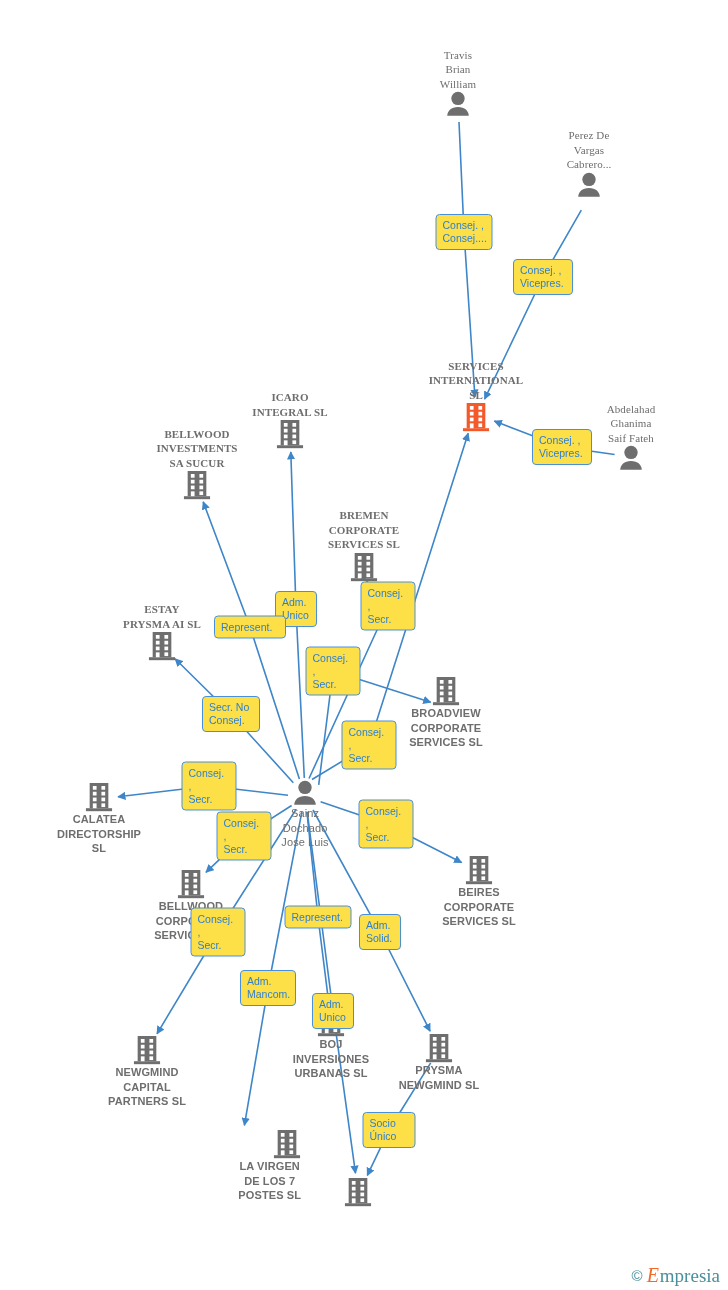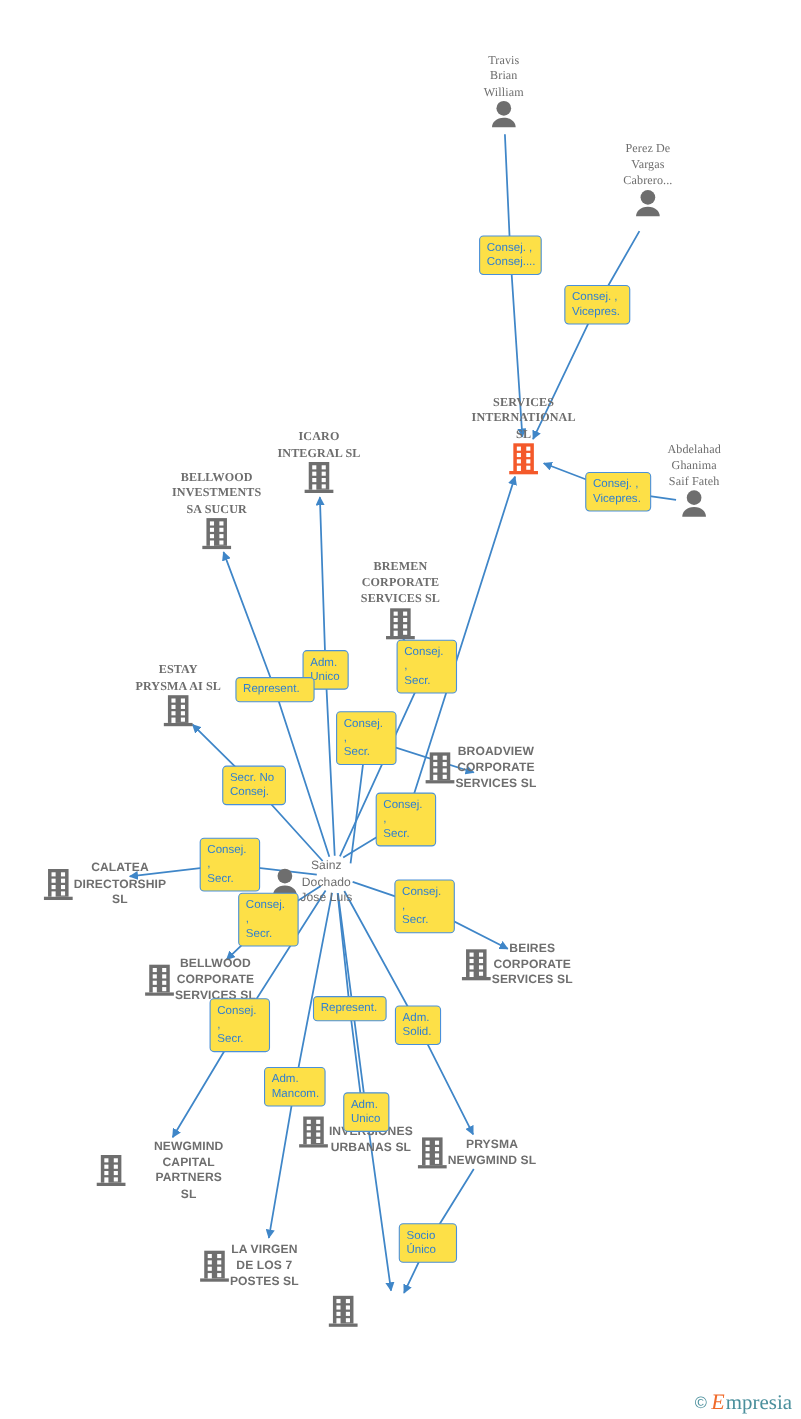--- a/index.html
+++ b/index.html
@@ -12,21 +12,21 @@
 
   
   #edges{position:absolute;left:0;top:0;width:728px;height:1290px;}
 
   
   .node{
     position:absolute;
     display:flex;flex-direction:column;align-items:center;
     width:120px;margin-left:-60px;
   }
-  .node.below{flex-direction:row;}         
+  .node.below{flex-direction:column;}         
   .node.above{flex-direction:column-reverse;font-family:Liberation Serif, serif;} 
 
   .node-label{
     font-size:11px;line-height:14.5px;
     color:#757575;text-align:center;
     letter-spacing:.1px;white-space:pre-line;
   }
   .node.company .node-label{font-weight:bold;color:#6e6e6e;}
   .node.person  .node-label{font-weight:normal;color:#6e6e6e;}
   .node.focus   .node-label{font-weight:bold;color:#6e6e6e;}
@@ -298,21 +298,21 @@
     <rect x="8.4" y="16.6" width="4" height="4" fill="#fff"></rect>
     <rect x="17.6" y="16.6" width="4" height="4" fill="#fff"></rect>
     <rect x="8.4" y="22.8" width="4" height="5.2" fill="#fff"></rect>
     <rect x="17.6" y="22.8" width="4" height="4" fill="#fff"></rect>
   </svg>
         </span>
         <span class="node-label">BELLWOOD
 CORPORATE
 SERVICES  SL</span>
       </div>
-      <div class="node company below" style="left: 147px; top: 1035px; gap: 21px;">
+      <div class="node company below" style="left: 147px; top: 1035px;">
         <span class="icon">
           <svg width="28" height="30" viewBox="0 0 30 32" aria-hidden="true">
     <rect x="5" y="1" width="20" height="27" fill="#6e6e6e"></rect>
     <rect x="1" y="28" width="28" height="3.2" fill="#6e6e6e"></rect>
     <rect x="8.4" y="4.2" width="4" height="4" fill="#fff"></rect>
     <rect x="17.6" y="4.2" width="4" height="4" fill="#fff"></rect>
     <rect x="8.4" y="10.4" width="4" height="4" fill="#fff"></rect>
     <rect x="17.6" y="10.4" width="4" height="4" fill="#fff"></rect>
     <rect x="8.4" y="16.6" width="4" height="4" fill="#fff"></rect>
     <rect x="17.6" y="16.6" width="4" height="4" fill="#fff"></rect>
@@ -354,21 +354,21 @@
     <rect x="17.6" y="10.4" width="4" height="4" fill="#fff"></rect>
     <rect x="8.4" y="16.6" width="4" height="4" fill="#fff"></rect>
     <rect x="17.6" y="16.6" width="4" height="4" fill="#fff"></rect>
     <rect x="8.4" y="22.8" width="4" height="5.2" fill="#fff"></rect>
     <rect x="17.6" y="22.8" width="4" height="4" fill="#fff"></rect>
   </svg>
         </span>
         <span class="node-label">PRYSMA
 NEWGMIND SL</span>
       </div>
-      <div class="node company below" style="left: 241px; top: 1129px;">
+      <div class="node company below" style="left: 241px; top: 1129px; align-items: flex-end;">
         <span class="icon">
           <svg width="28" height="30" viewBox="0 0 30 32" aria-hidden="true">
     <rect x="5" y="1" width="20" height="27" fill="#6e6e6e"></rect>
     <rect x="1" y="28" width="28" height="3.2" fill="#6e6e6e"></rect>
     <rect x="8.4" y="4.2" width="4" height="4" fill="#fff"></rect>
     <rect x="17.6" y="4.2" width="4" height="4" fill="#fff"></rect>
     <rect x="8.4" y="10.4" width="4" height="4" fill="#fff"></rect>
     <rect x="17.6" y="10.4" width="4" height="4" fill="#fff"></rect>
     <rect x="8.4" y="16.6" width="4" height="4" fill="#fff"></rect>
     <rect x="17.6" y="16.6" width="4" height="4" fill="#fff"></rect>

